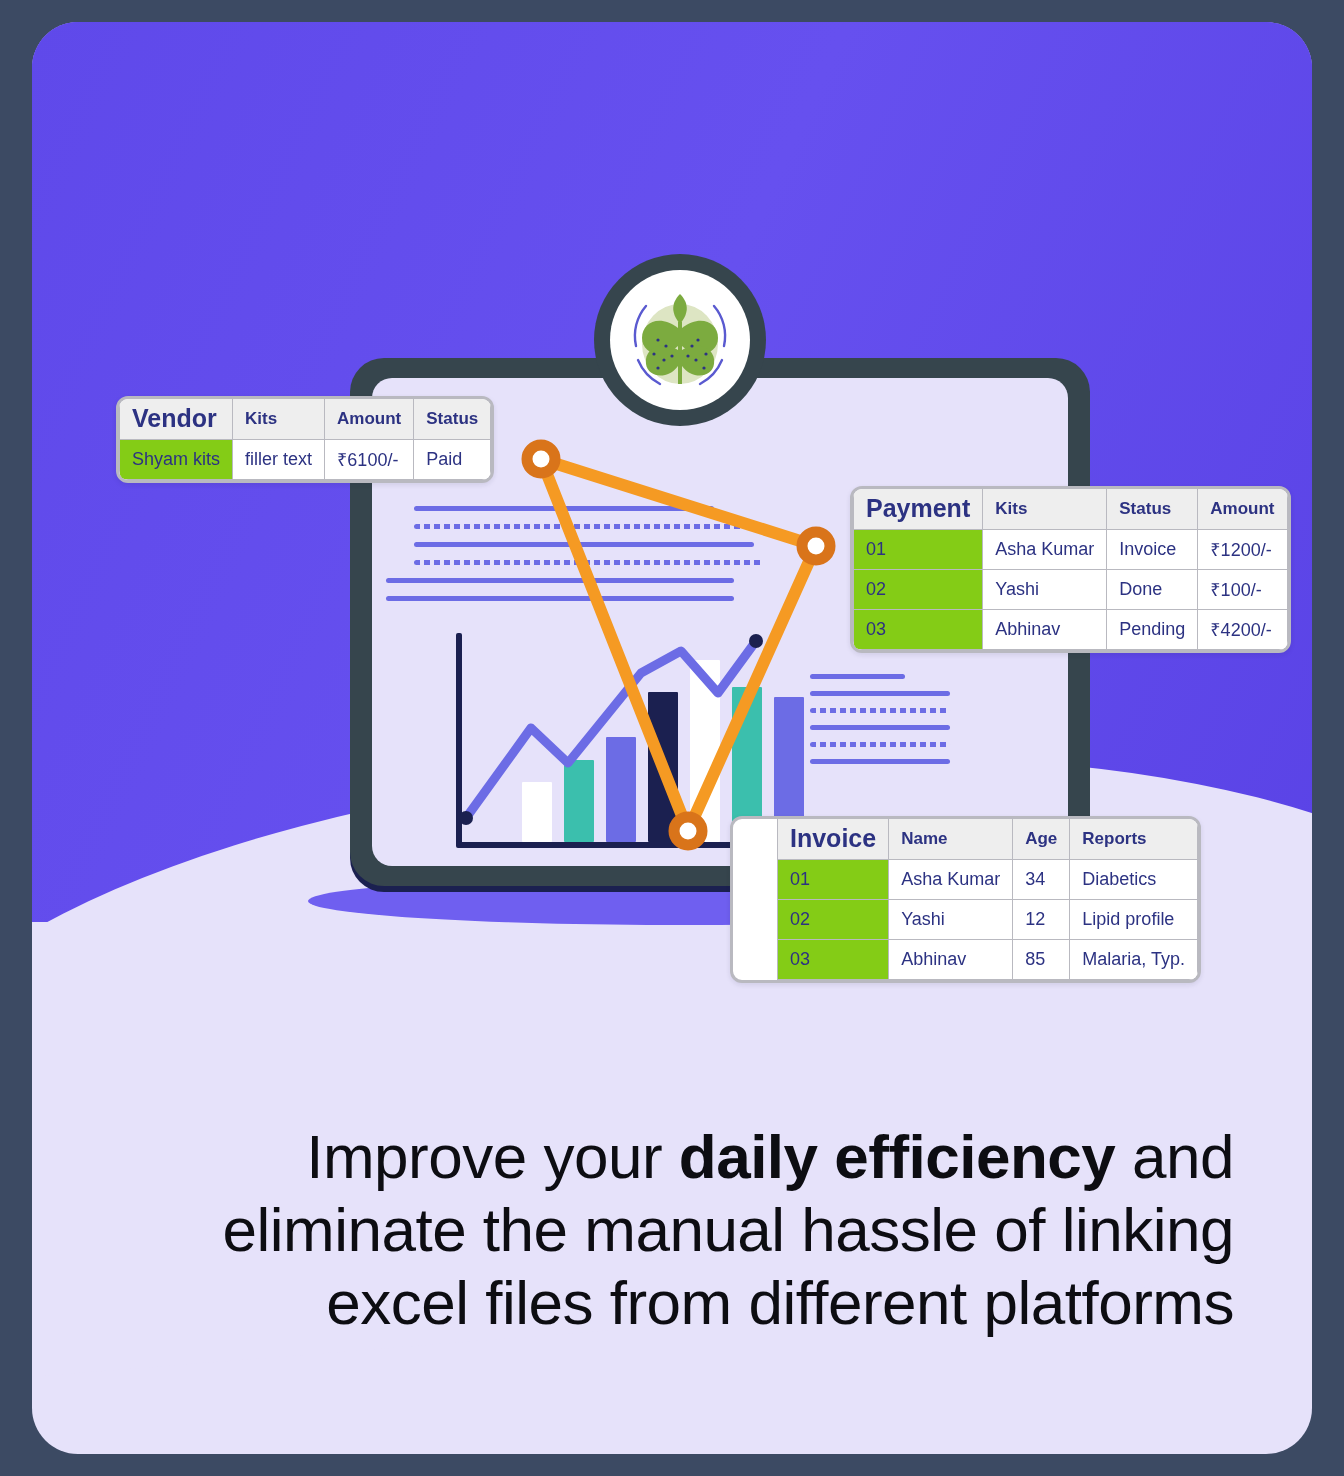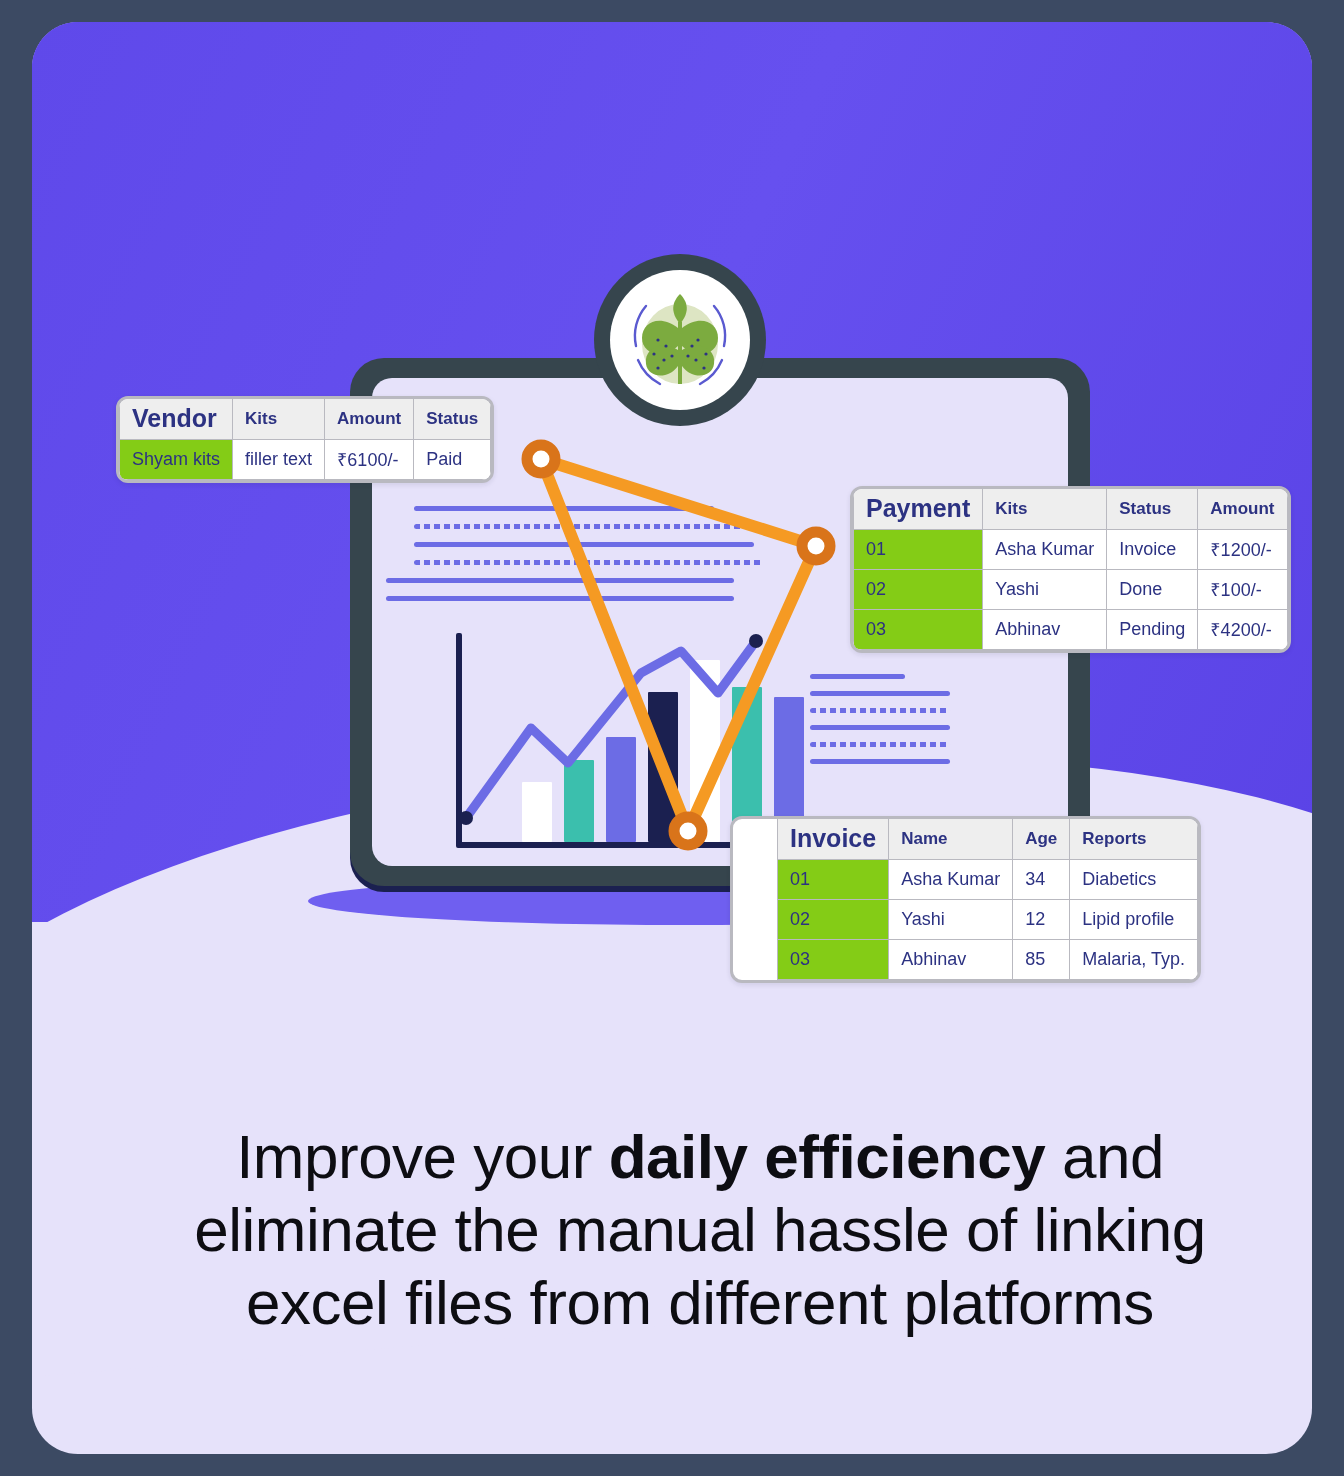--- a/index.html
+++ b/index.html
@@ -153,29 +153,28 @@
     border-radius: 50%;
     background: #ffffff;
     display: flex; align-items: center; justify-content: center;
     overflow: hidden;
   }
   
   .caption {
     position: absolute;
     left: 0; top: 1098px;
     width: 1280px;
-    text-align: center;
+    text-align: right;
     color: #0d0d12;
     font-family: "Liberation Sans", sans-serif;
     font-size: 62px;
     line-height: 1.18;
     font-weight: normal;
     letter-spacing: -0.5px;
     padding: 0 78px;
-    margin-left: 28px;
   }
   .caption b { font-weight: bold; }
 </style>
 </head>
 <body>
 
 <div id="root">
   <div class="card">
 
     <div class="purple-top">

